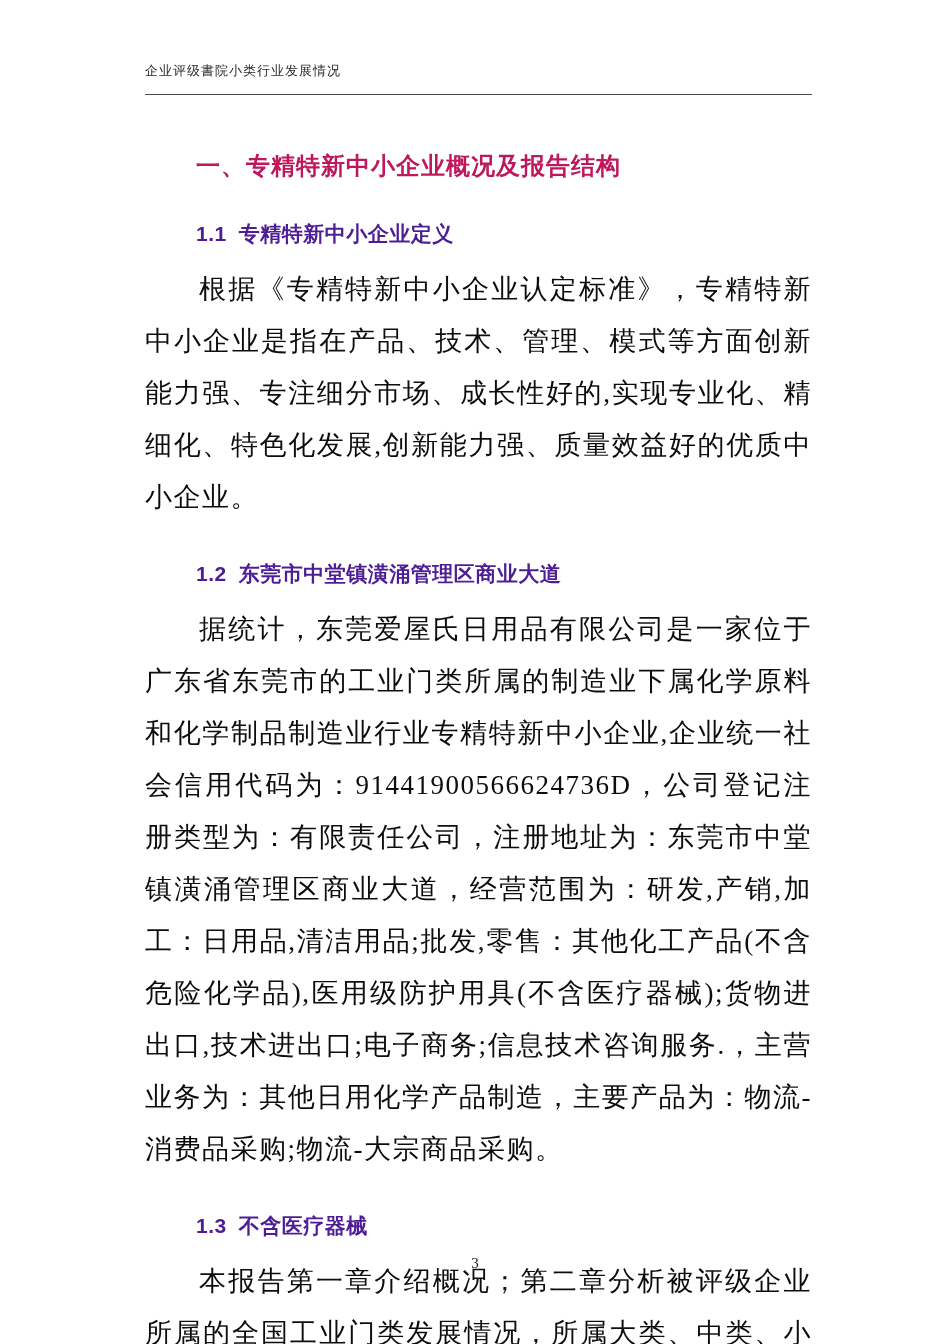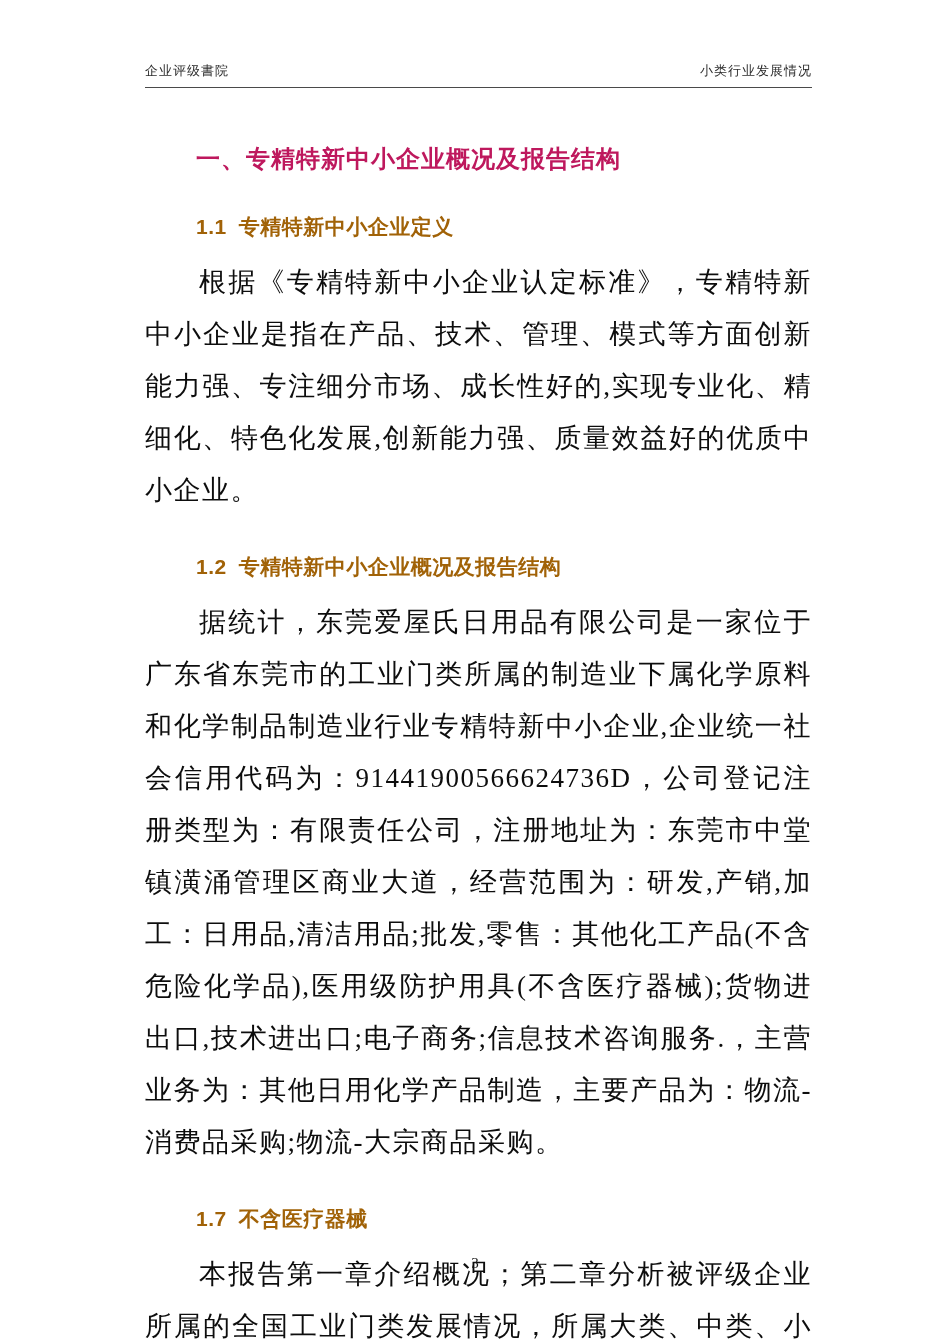--- a/index.html
+++ b/index.html
@@ -14,47 +14,47 @@
   .page {
     position: relative;
     width: 950px;
     height: 1344px;
     background: #ffffff;
     padding: 62px 138px 0 145px;
     overflow: hidden;
   }
   .page-header {
     display: flex;
-    justify-content: space-between;
+    justify-content: flex-start;
     align-items: flex-end;
     font-family: "Liberation Sans", "DejaVu Sans", sans-serif;
     font-size: 13px;
     color: #2b2b2b;
-    padding-bottom: 7px;
+    padding-bottom: 14px;
     border-bottom: 1px solid #4a4a4a;
     letter-spacing: 1px;
   }
   .chapter-heading {
     margin-top: 54px;
     margin-left: 51px;
     font-family: "Liberation Sans", "DejaVu Sans", sans-serif;
     font-size: 24px;
     font-weight: 700;
     line-height: 34px;
     color: #be185d;
     letter-spacing: 1px;
   }
   .section-heading {
     margin-top: 36px;
     margin-left: 51px;
     font-family: "Liberation Sans", "DejaVu Sans", sans-serif;
     font-size: 21px;
     font-weight: 700;
     line-height: 30px;
-    color: #a16207;
+    color: #4c1d95;
     letter-spacing: 0.5px;
   }
   .section-heading .sec-num { margin-right: 12px; }
   .body-paragraph {
     margin-top: 14px;
     font-size: 27px;
     line-height: 52px;
     letter-spacing: 1.5px;
     text-align: justify;
     text-justify: inter-ideograph;
@@ -84,26 +84,26 @@
   <main>
 
     <h1 class="chapter-heading">一、专精特新中小企业概况及报告结构</h1>
 
     <h2 class="section-heading">
       <span class="sec-num">1.1</span><span>专精特新中小企业定义</span>
     </h2>
     <p class="body-paragraph">根据《专精特新中小企业认定标准》，专精特新中小企业是指在产品、技术、管理、模式等方面创新能力强、专注细分市场、成长性好的,实现专业化、精细化、特色化发展,创新能力强、质量效益好的优质中小企业。</p>
 
     <h2 class="section-heading">
-      <span class="sec-num">1.2</span><span>专精特新中小企业概况及报告结构</span>
+      <span class="sec-num">1.2</span><span>东莞市中堂镇潢涌管理区商业大道</span>
     </h2>
     <p class="body-paragraph">据统计，东莞爱屋氏日用品有限公司是一家位于广东省东莞市的工业门类所属的制造业下属化学原料和化学制品制造业行业专精特新中小企业,企业统一社会信用代码为：91441900566624736D，公司登记注册类型为：有限责任公司，注册地址为：东莞市中堂镇潢涌管理区商业大道，经营范围为：研发,产销,加工：日用品,清洁用品;批发,零售：其他化工产品(不含危险化学品),医用级防护用具(不含医疗器械);货物进出口,技术进出口;电子商务;信息技术咨询服务.，主营业务为：其他日用化学产品制造，主要产品为：物流-消费品采购;物流-大宗商品采购。</p>
 
     <h2 class="section-heading">
-      <span class="sec-num">1.7</span><span>不含医疗器械</span>
+      <span class="sec-num">1.3</span><span>不含医疗器械</span>
     </h2>
     <p class="body-paragraph">本报告第一章介绍概况；第二章分析被评级企业所属的全国工业门类发展情况，所属大类、中类、小类行业发展情况，作为评级比较的基础；第三章分析被评级企业所属的广东省工业门类及细分</p>
 
   </main>
 
   <footer class="page-footer">
     <span>3</span>
   </footer>
 
 </div>

